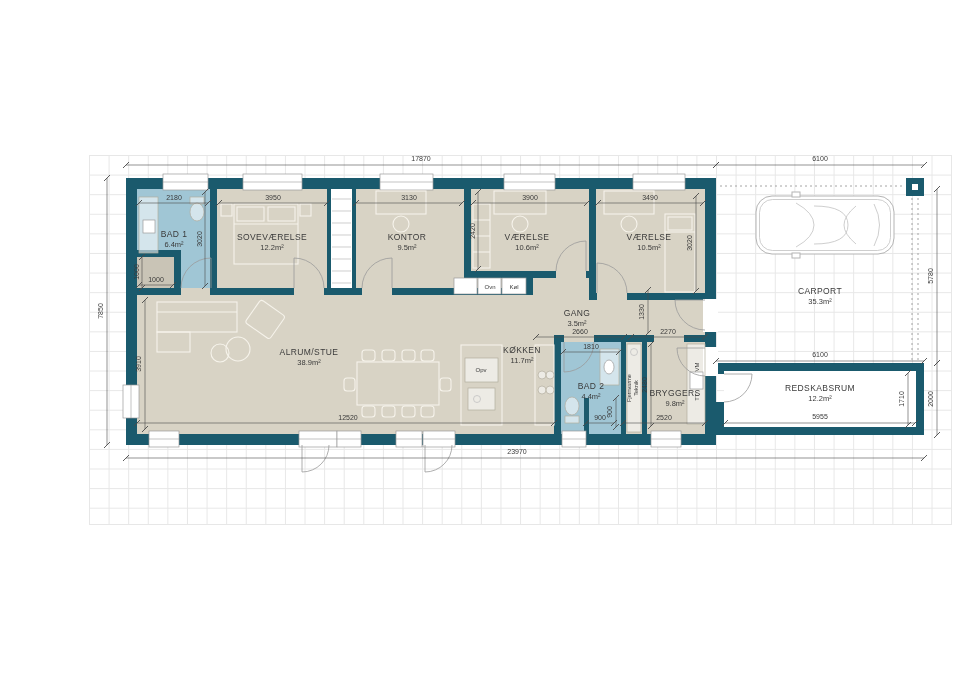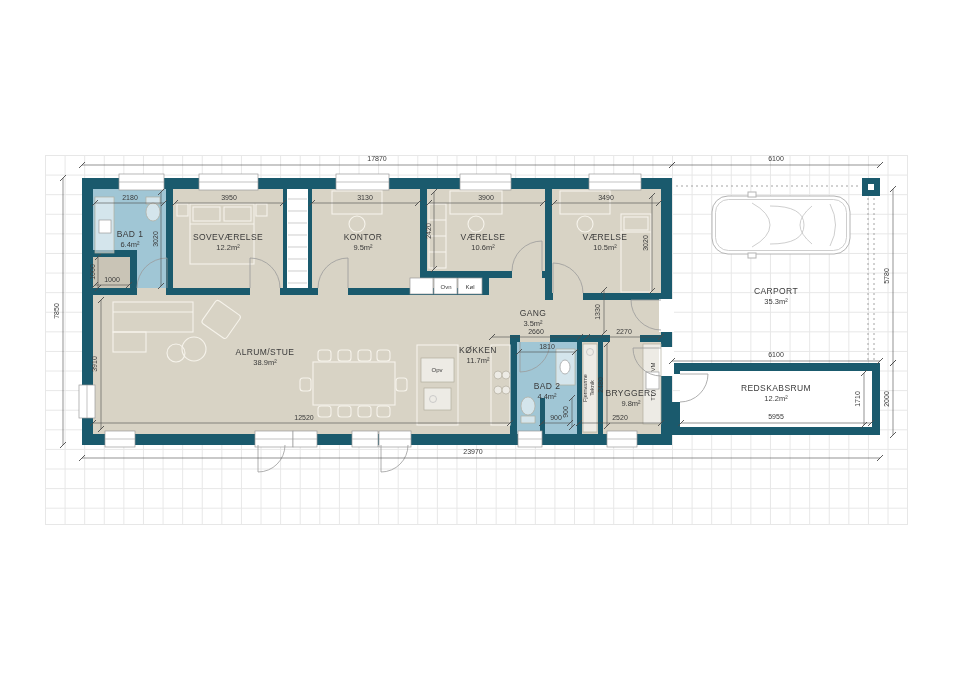--- a/index.html
+++ b/index.html
@@ -1,17 +1,17 @@
 <!DOCTYPE html>
 <html style="--wall: #1a5a6d; --floor: #d8d3c5; --bath: #a0c6d5; --niche: #c9c4b6; --furn: #f6f3eb; --grid: #e7e7e7;"><head>
 <meta charset="utf-8">
 <style>
   html,body{margin:0;padding:0;background:#fff;}
   body{width:960px;height:679px;position:relative;font-family:"Liberation Sans",sans-serif;}
-  .canvas{position:absolute;inset:0;overflow:hidden;background:#fff;}
+  .canvas{position:absolute;inset:0;overflow:hidden;background:#fff;margin-left:44px;}
   .grid{position:absolute;left:45px;top:155px;width:862px;height:369px;
     background-image:linear-gradient(to right,var(--grid) 1px,transparent 1px),
                      linear-gradient(to bottom,var(--grid) 1px,transparent 1px);
     background-size:19.6px 19.6px;
     border-right:1px solid var(--grid);border-bottom:1px solid var(--grid);}
   svg.plan{position:absolute;left:0;top:0;}
   .wall{fill:var(--wall);}
   .floor{fill:var(--floor);}
   .bath{fill:var(--bath);}
   .niche{fill:var(--niche);}

